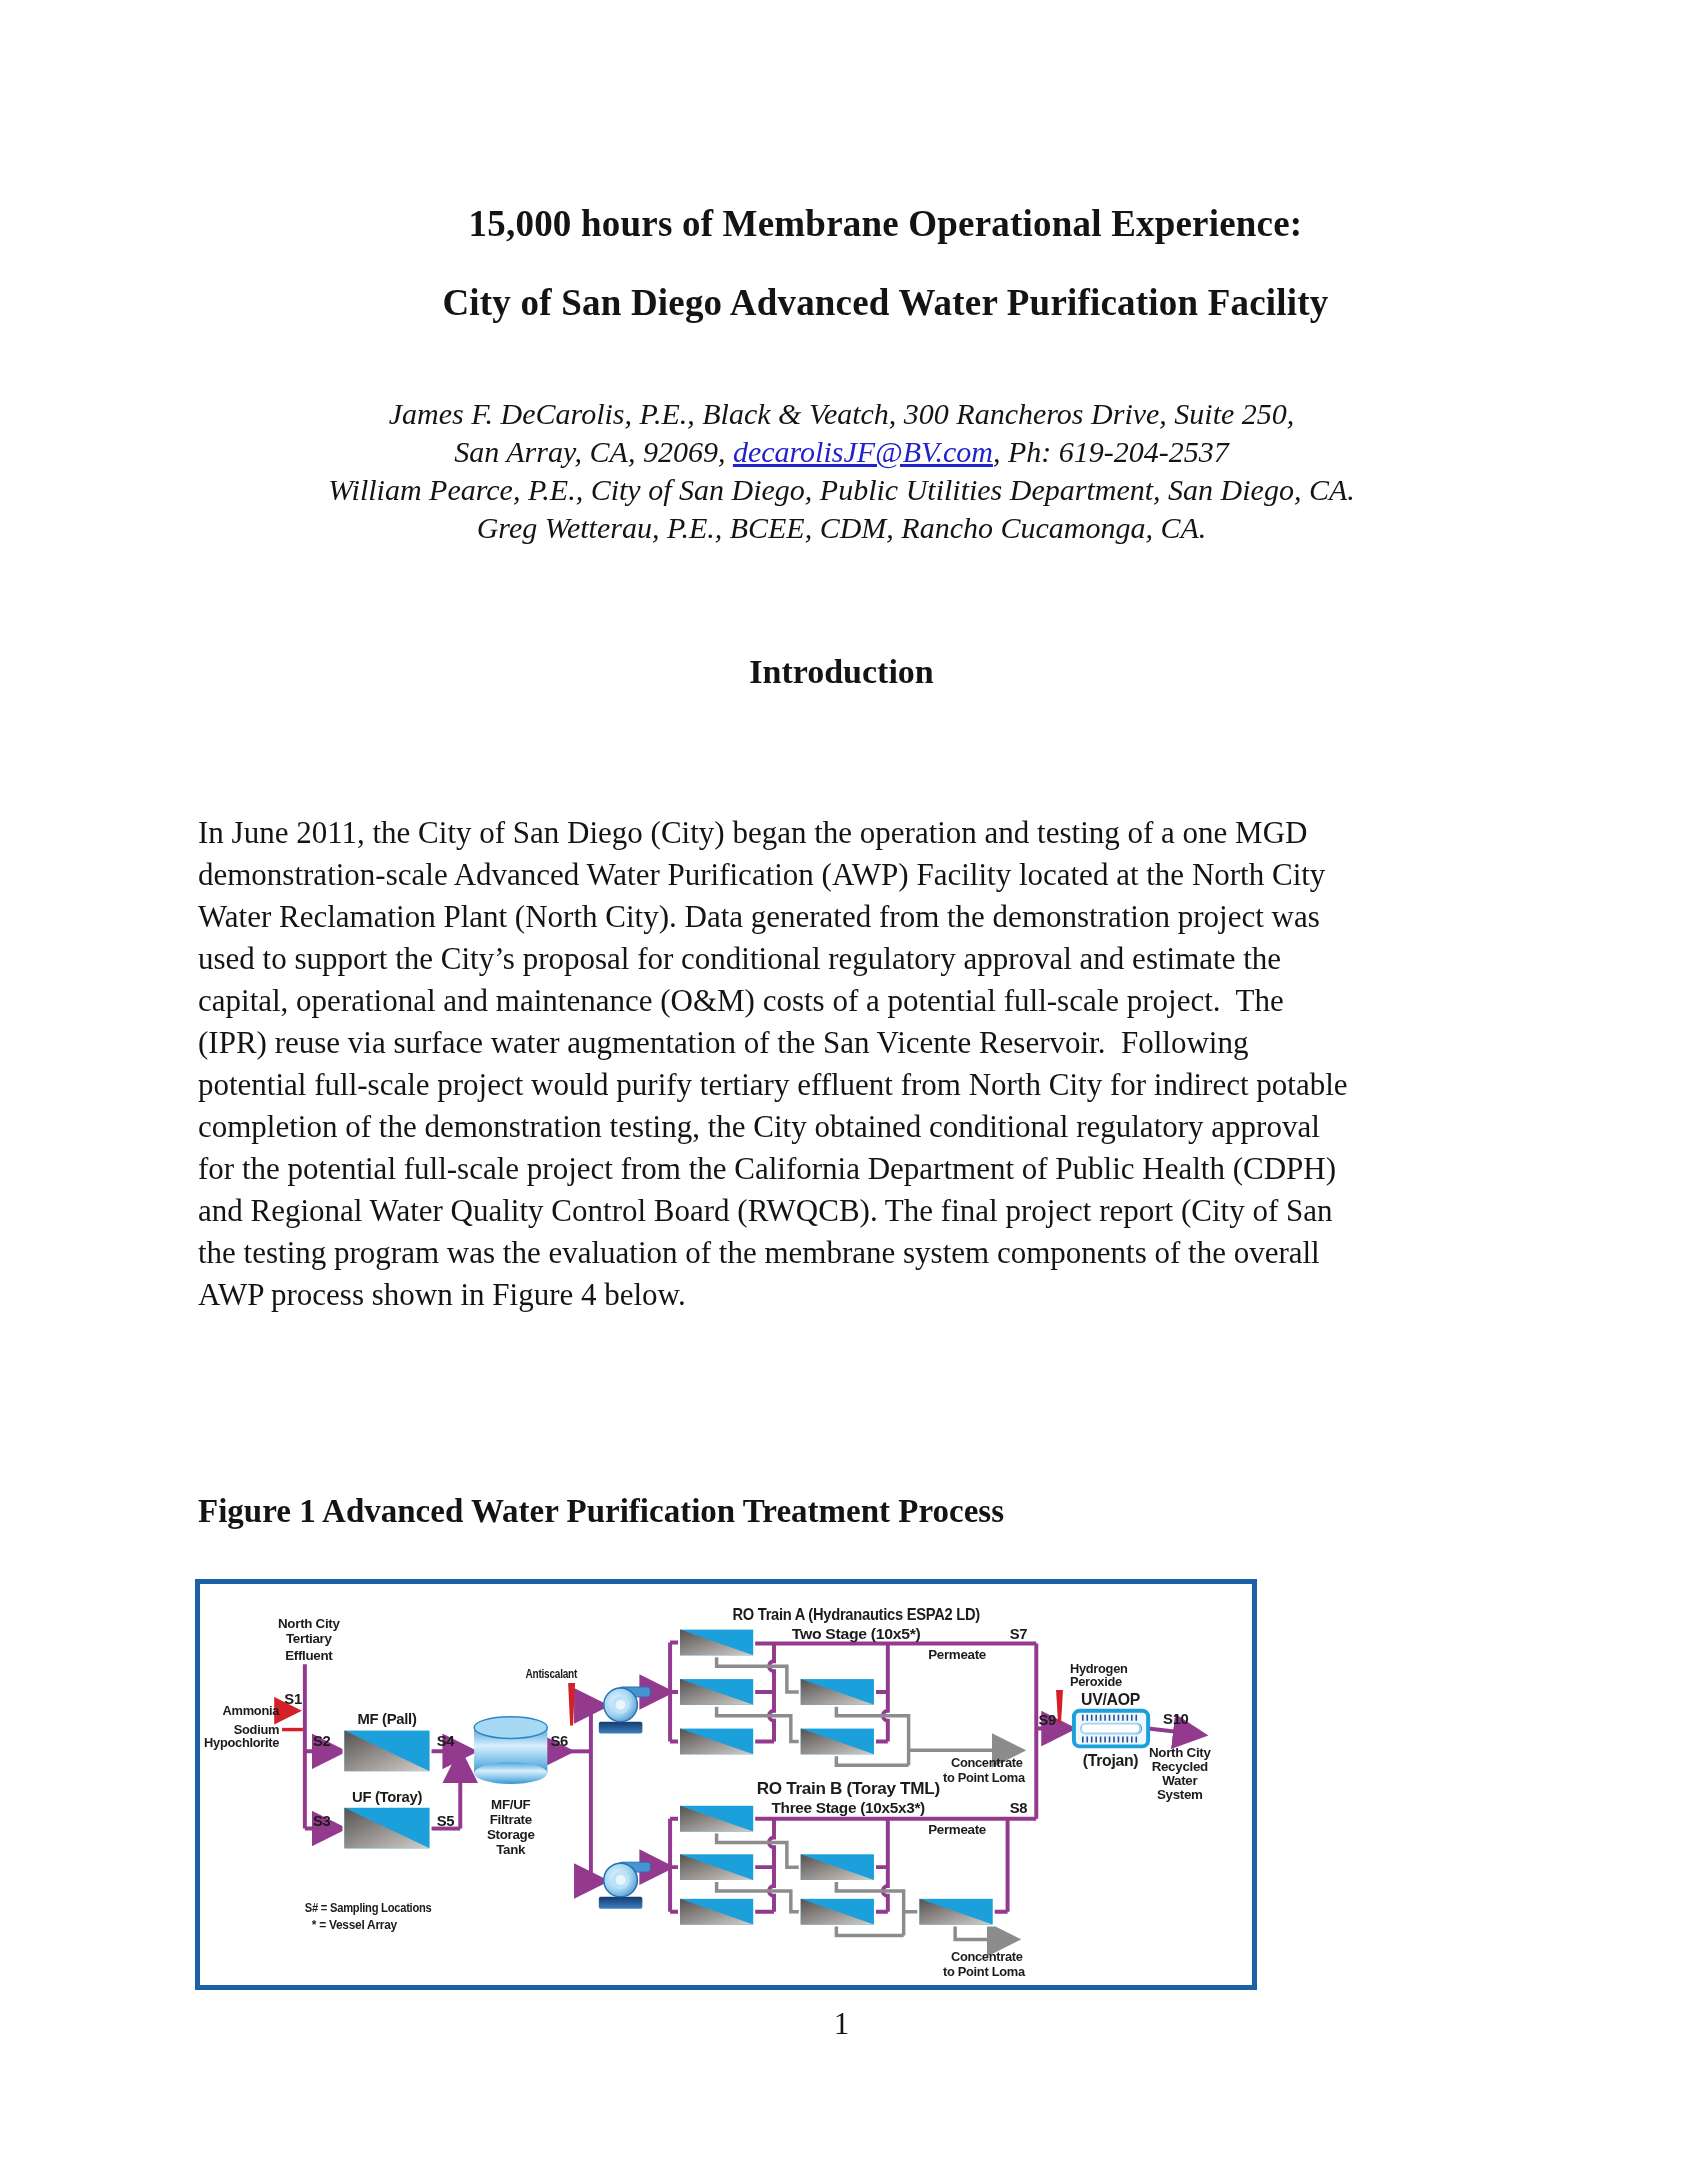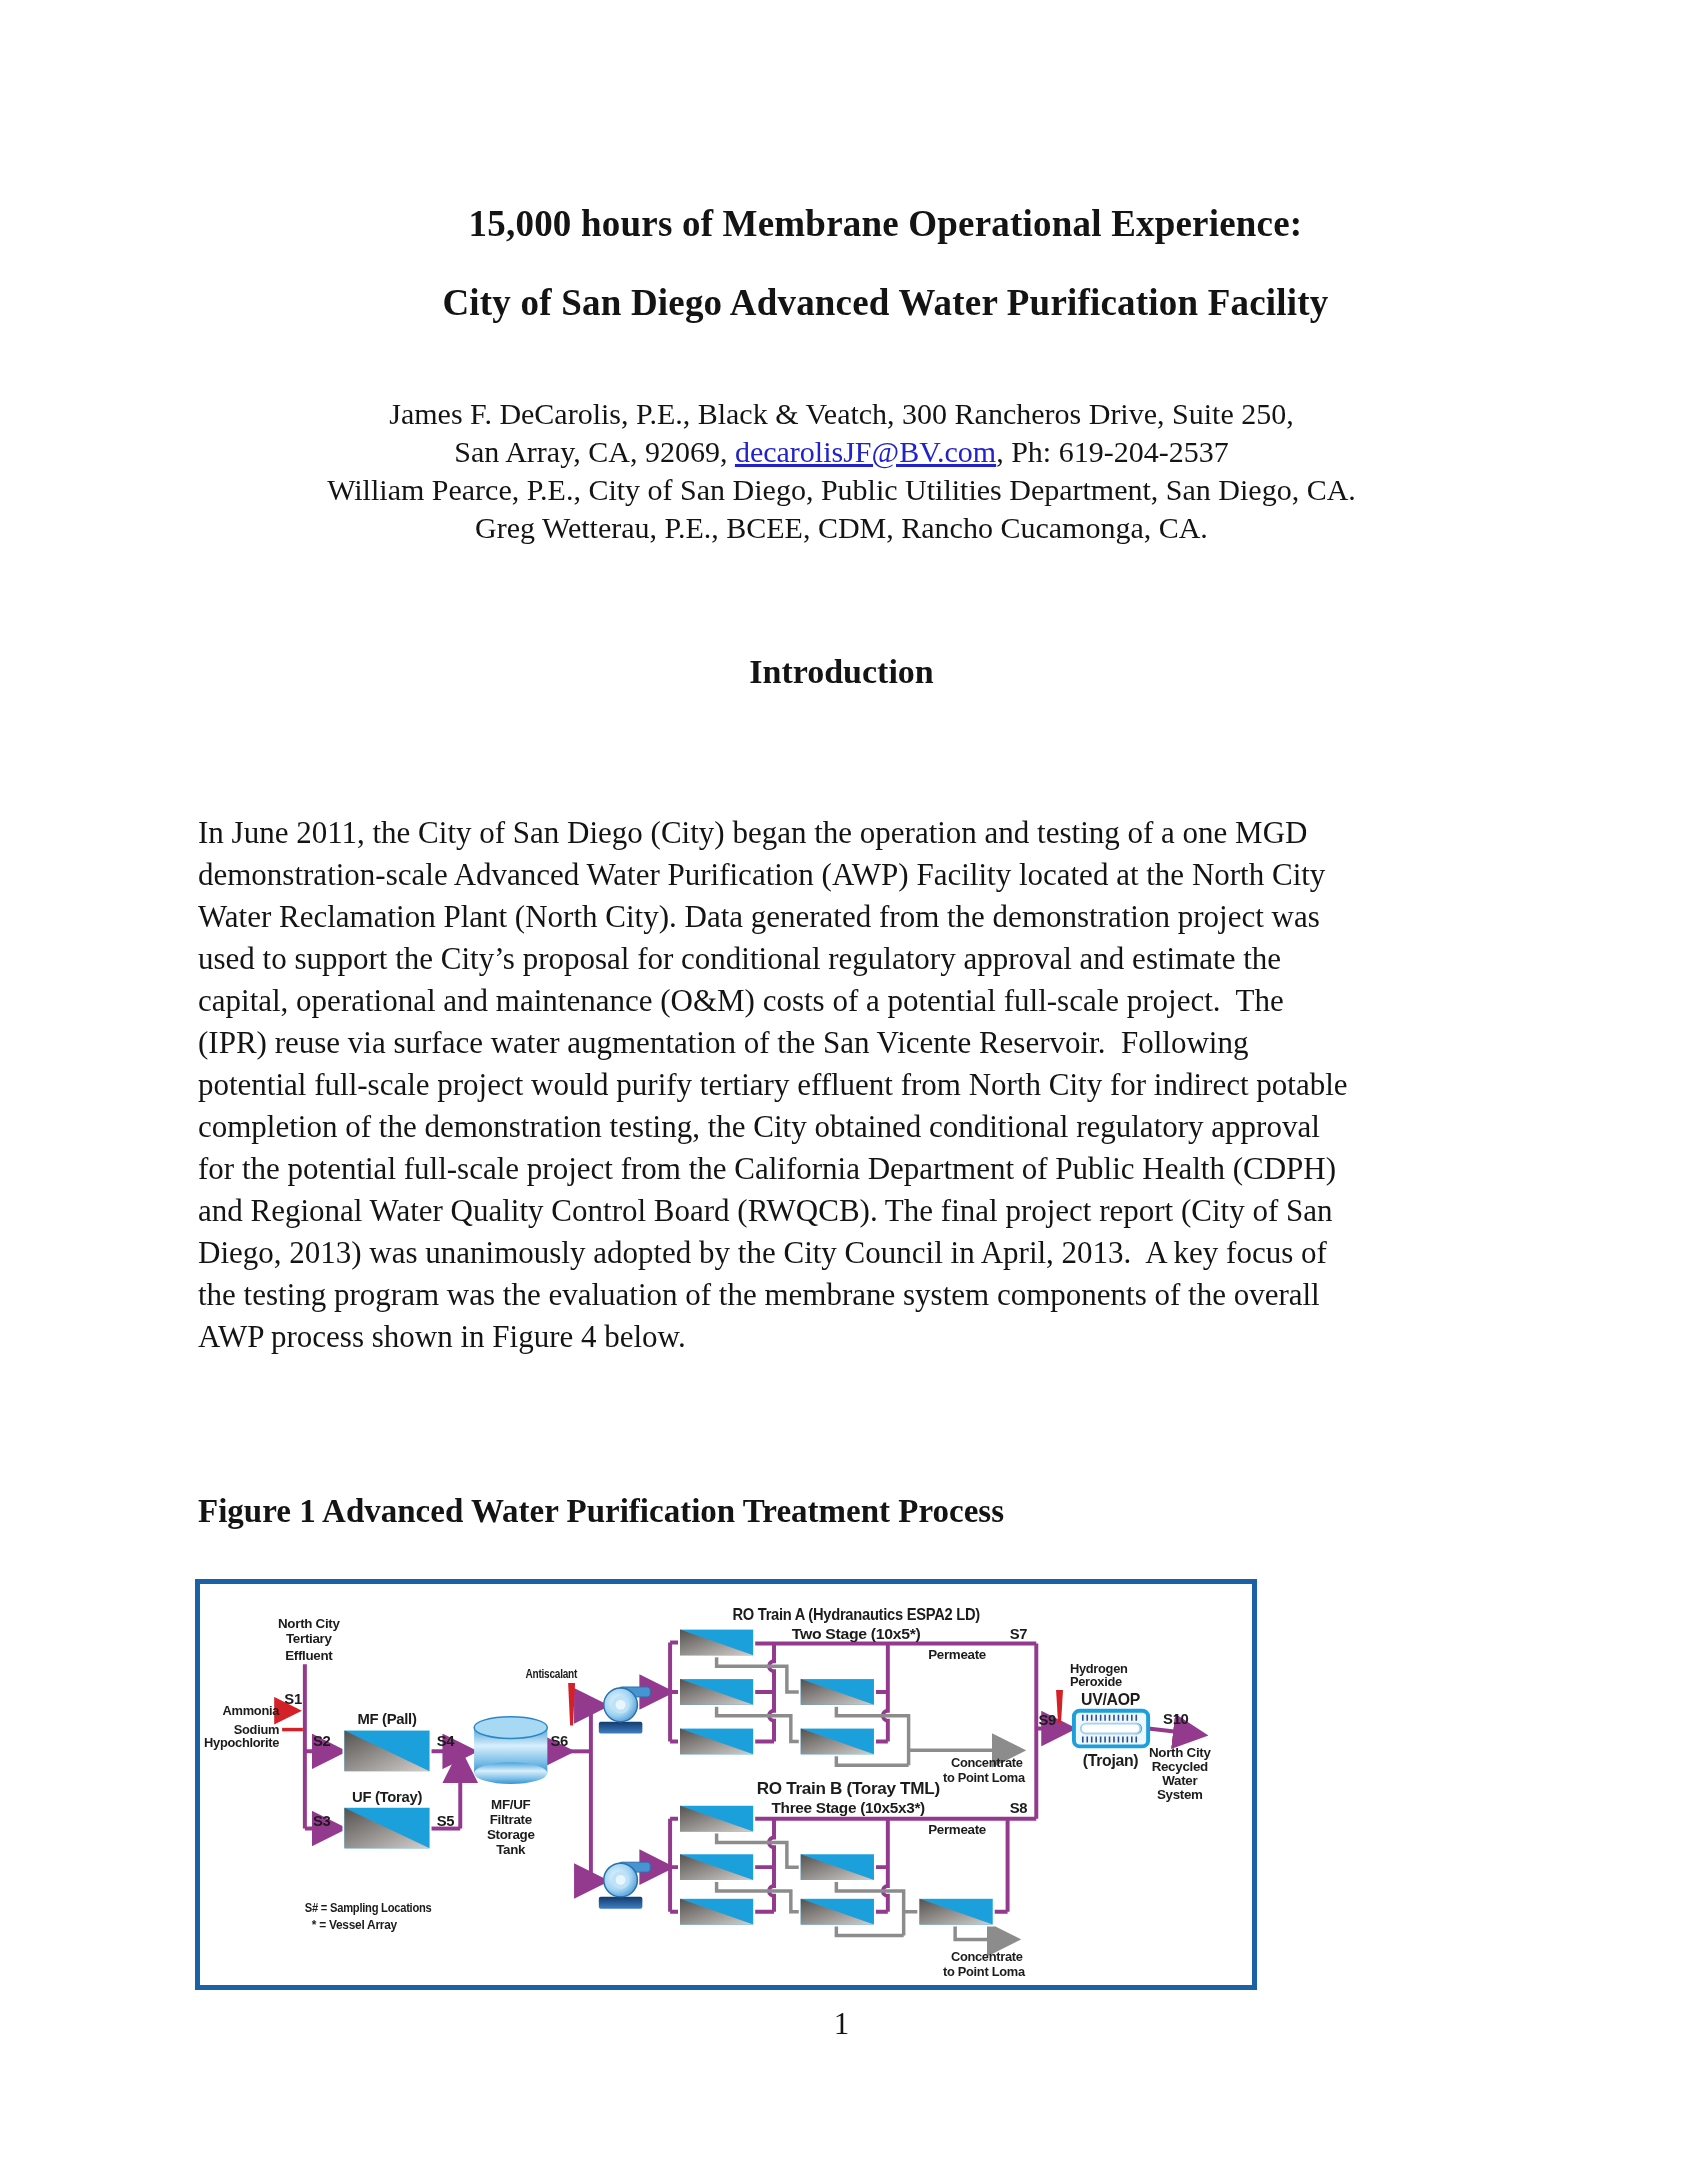--- a/index.html
+++ b/index.html
@@ -1,21 +1,21 @@
 <!DOCTYPE html>
 <html><head>
 <meta charset="utf-8">
 <style>
   html,body{margin:0;padding:0;}
   body{width:1683px;height:2178px;background:#ffffff;position:relative;
        font-family:"Liberation Serif", serif;color:#141414;overflow:hidden;}
   .abs{position:absolute;}
   .ctr{left:0;width:1683px;text-align:center;}
   .title{font-size:37px;font-weight:bold;letter-spacing:0.2px;padding-left:44px;}
-  .authors{font-size:30px;line-height:38px;}
+  .authors{font-size:30px;font-style:italic;line-height:38px;}
   .authors a{color:#2222CC;text-decoration:underline;margin-top:12px;}
   .heading{font-size:34px;font-weight:bold;}
   .para{left:198px;width:1297px;font-size:31px;line-height:42px;}
   .para div{white-space:pre;}
   .caption{left:198px;font-size:33px;font-weight:bold;}
   .pagenum{font-size:31px;}
   .figwrap{left:195px;top:1579px;width:1062px;height:411px;}
   .figborder{position:absolute;inset:0;border:5px solid #1A61A8;pointer-events:none;}
   svg text{font-family:"Liberation Sans", sans-serif;font-weight:bold;fill:#1c1c1c;letter-spacing:-0.3px;}
   .t13{font-size:13px;}
@@ -43,21 +43,20 @@
   <div>In June 2011, the City of San Diego (City) began the operation and testing of a one MGD</div>
   <div>demonstration-scale Advanced Water Purification (AWP) Facility located at the North City</div>
   <div>Water Reclamation Plant (North City). Data generated from the demonstration project was</div>
   <div>used to support the City’s proposal for conditional regulatory approval and estimate the</div>
   <div>capital, operational and maintenance (O&amp;M) costs of a potential full-scale project.  The</div>
   <div>(IPR) reuse via surface water augmentation of the San Vicente Reservoir.  Following</div>
   <div>potential full-scale project would purify tertiary effluent from North City for indirect potable</div>
   <div>completion of the demonstration testing, the City obtained conditional regulatory approval</div>
   <div>for the potential full-scale project from the California Department of Public Health (CDPH)</div>
   <div>and Regional Water Quality Control Board (RWQCB). The final project report (City of San</div>
-  <div>Diego, 2013) was unanimously adopted by the City Council in April, 2013.  A key focus of</div>
   <div>the testing program was the evaluation of the membrane system components of the overall</div>
   <div>AWP process shown in Figure 4 below.</div>
 </div>
 
 <div class="abs caption" style="top:1493px">Figure 1 Advanced Water Purification Treatment Process</div>
 
 <div class="abs figwrap">
 <svg width="1062" height="411" viewBox="0 0 1073 415">
   <defs>
     <marker id="ap" markerWidth="9" markerHeight="9" refX="7" refY="4.5" orient="auto">

